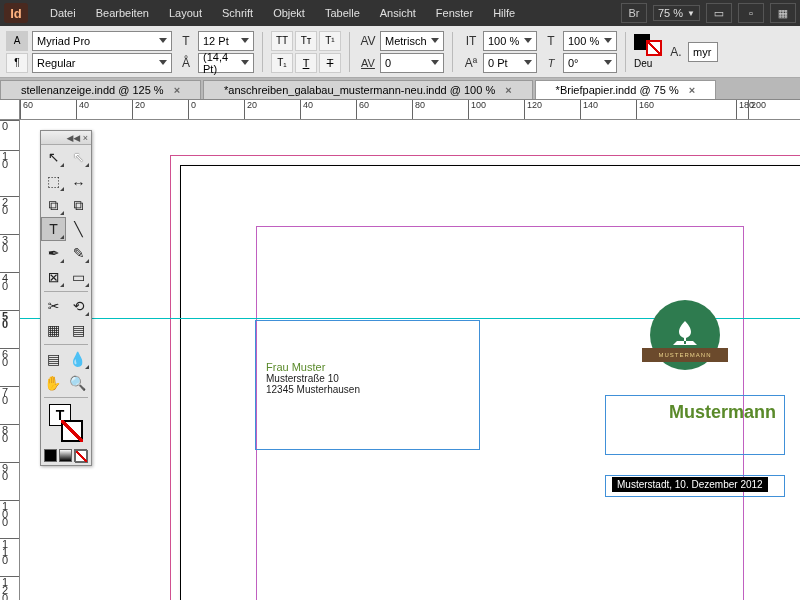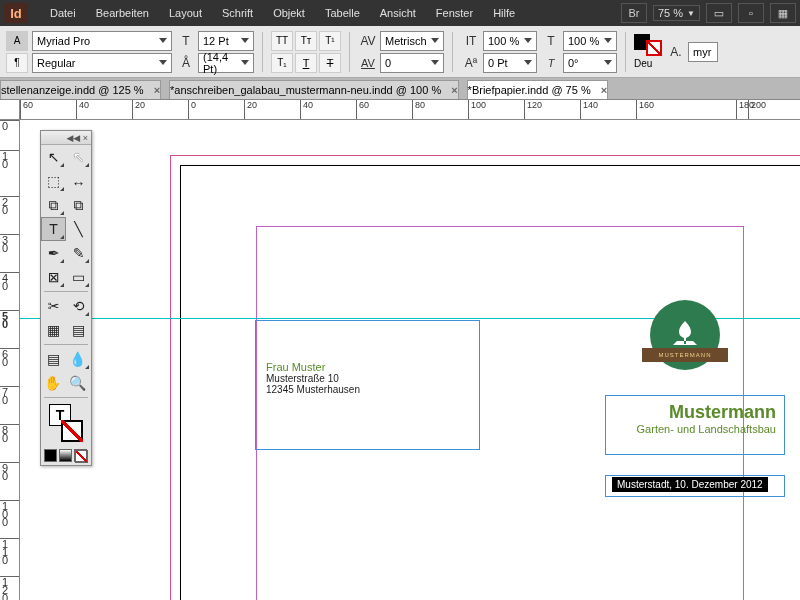--- a/index.html
+++ b/index.html
@@ -17,21 +17,21 @@
 .dropdown .arrow { border-left:4px solid transparent; border-right:4px solid transparent; border-top:5px solid #444; margin-left:auto;}
 .num-input { background:#fff; border:1px solid #888; height:20px; width:56px; display:flex; align-items:center; padding:9px 4px;}
 .icon-label { width:20px; height:20px; display:flex; align-items:center; justify-content:center; color:#333; font-size:12px;}
 .btn-icon { width:22px; height:20px; border:1px solid #ccc; background:#f4f4f4; display:flex; align-items:center; justify-content:center; font-size:10px;}
 .sep { width:1px; height:40px; background:#bbb; margin:0 4px;}
 .fill-stroke { width:28px; height:22px; position:relative; }
 .fill-stroke .fill { position:absolute; top:0; left:0; width:16px; height:16px; background:#000;}
 .fill-stroke .stroke { position:absolute; bottom:0; right:0; width:16px; height:16px; border:2px solid #d00; background:#fff;}
 .fill-stroke .stroke:after { content:""; position:absolute; top:-2px; left:-2px; right:-2px; bottom:-2px; background:linear-gradient(45deg, transparent 45%, #d00 45%, #d00 55%, transparent 55%);}
 .tabs { background: #b8b8b8; height: 22px; display: flex; align-items: flex-end; border-bottom: 1px solid #888; }
-.tab { background: #d4d4d4; border: 1px solid #999; border-bottom: none; padding: 3px 0; display: flex; align-items: center; gap: 6px; margin-right: 8px; font-size: 10px;}
+.tab { background: #d4d4d4; border: 1px solid #999; border-bottom: none; padding: 3px 20px; display: flex; align-items: center; gap: 6px; margin-right: 2px; font-size: 10px;}
 .tab.active { background: #fff; }
 .tab .close { color: #666; font-weight: bold; margin-left: 4px; }
 .workspace { position: relative; background: #fff; height: 500px; }
 .ruler-h { position: absolute; top: 0; left: 20px; right: 0; height: 20px; background: #fff; border-bottom:1px solid #888; overflow:hidden;}
 .ruler-v { position: absolute; top: 20px; left: 0; width: 20px; bottom: 0; background: #fff; border-right:1px solid #888; overflow:hidden;}
 .ruler-corner { position:absolute; top:0; left:0; width:20px; height:20px; background:#fff; border-right:1px solid #888; border-bottom:1px solid #888;}
 .ruler-h .tick { position:absolute; top:0; height:20px; border-left:1px solid #666; font-size:9px; padding-left:2px; color:#333;}
 .ruler-v .tick { position:absolute; left:0; width:20px; border-top:1px solid #666; font-size:9px; color:#333;}
 .ruler-v .tick span { display:block; width:9px; line-height:8px; word-break:break-all; padding-top:1px; padding-left:2px;}
 .canvas { position:absolute; top:20px; left:20px; right:0; bottom:0; background:#fff; overflow:hidden;}
@@ -299,21 +299,20 @@
       <div class="logo-circle">
         <svg class="logo-tree" width="36" height="36" viewBox="0 0 36 36">
             <path fill="#fff" d="M18 4c-3 3-6 7-6 11 0 3 2 5 5 6v6h2v-6c3-1 5-3 5-6 0-4-3-8-6-11zm-8 20h16l4 4H6z"></path>
           </svg>
         <div class="logo-banner">MUSTERMANN</div>
       </div>
     </div>
 
     <div class="text-frame" style="top:275px; left:585px; width:180px; height:60px; padding:6px 8px; text-align:right;">
       <div class="company">Mustermann</div>
-      <div class="tagline">Garten- und Landschaftsbau</div>
     </div>
 
     <div class="text-frame" style="top:355px; left:585px; width:180px; height:22px;"></div>
     <div class="date-box" style="top:357px; left:592px;">Musterstadt, 10. Dezember 2012</div>
 
     <div class="toolbox">
       <div class="toolbox-header">◀◀ ×</div>
       <div class="toolbox-grid">
         <div class="tool">↖<div class="tri"></div></div>
         <div class="tool" style="color:#fff;text-shadow:0 0 1px #000">↖<div class="tri"></div></div>

